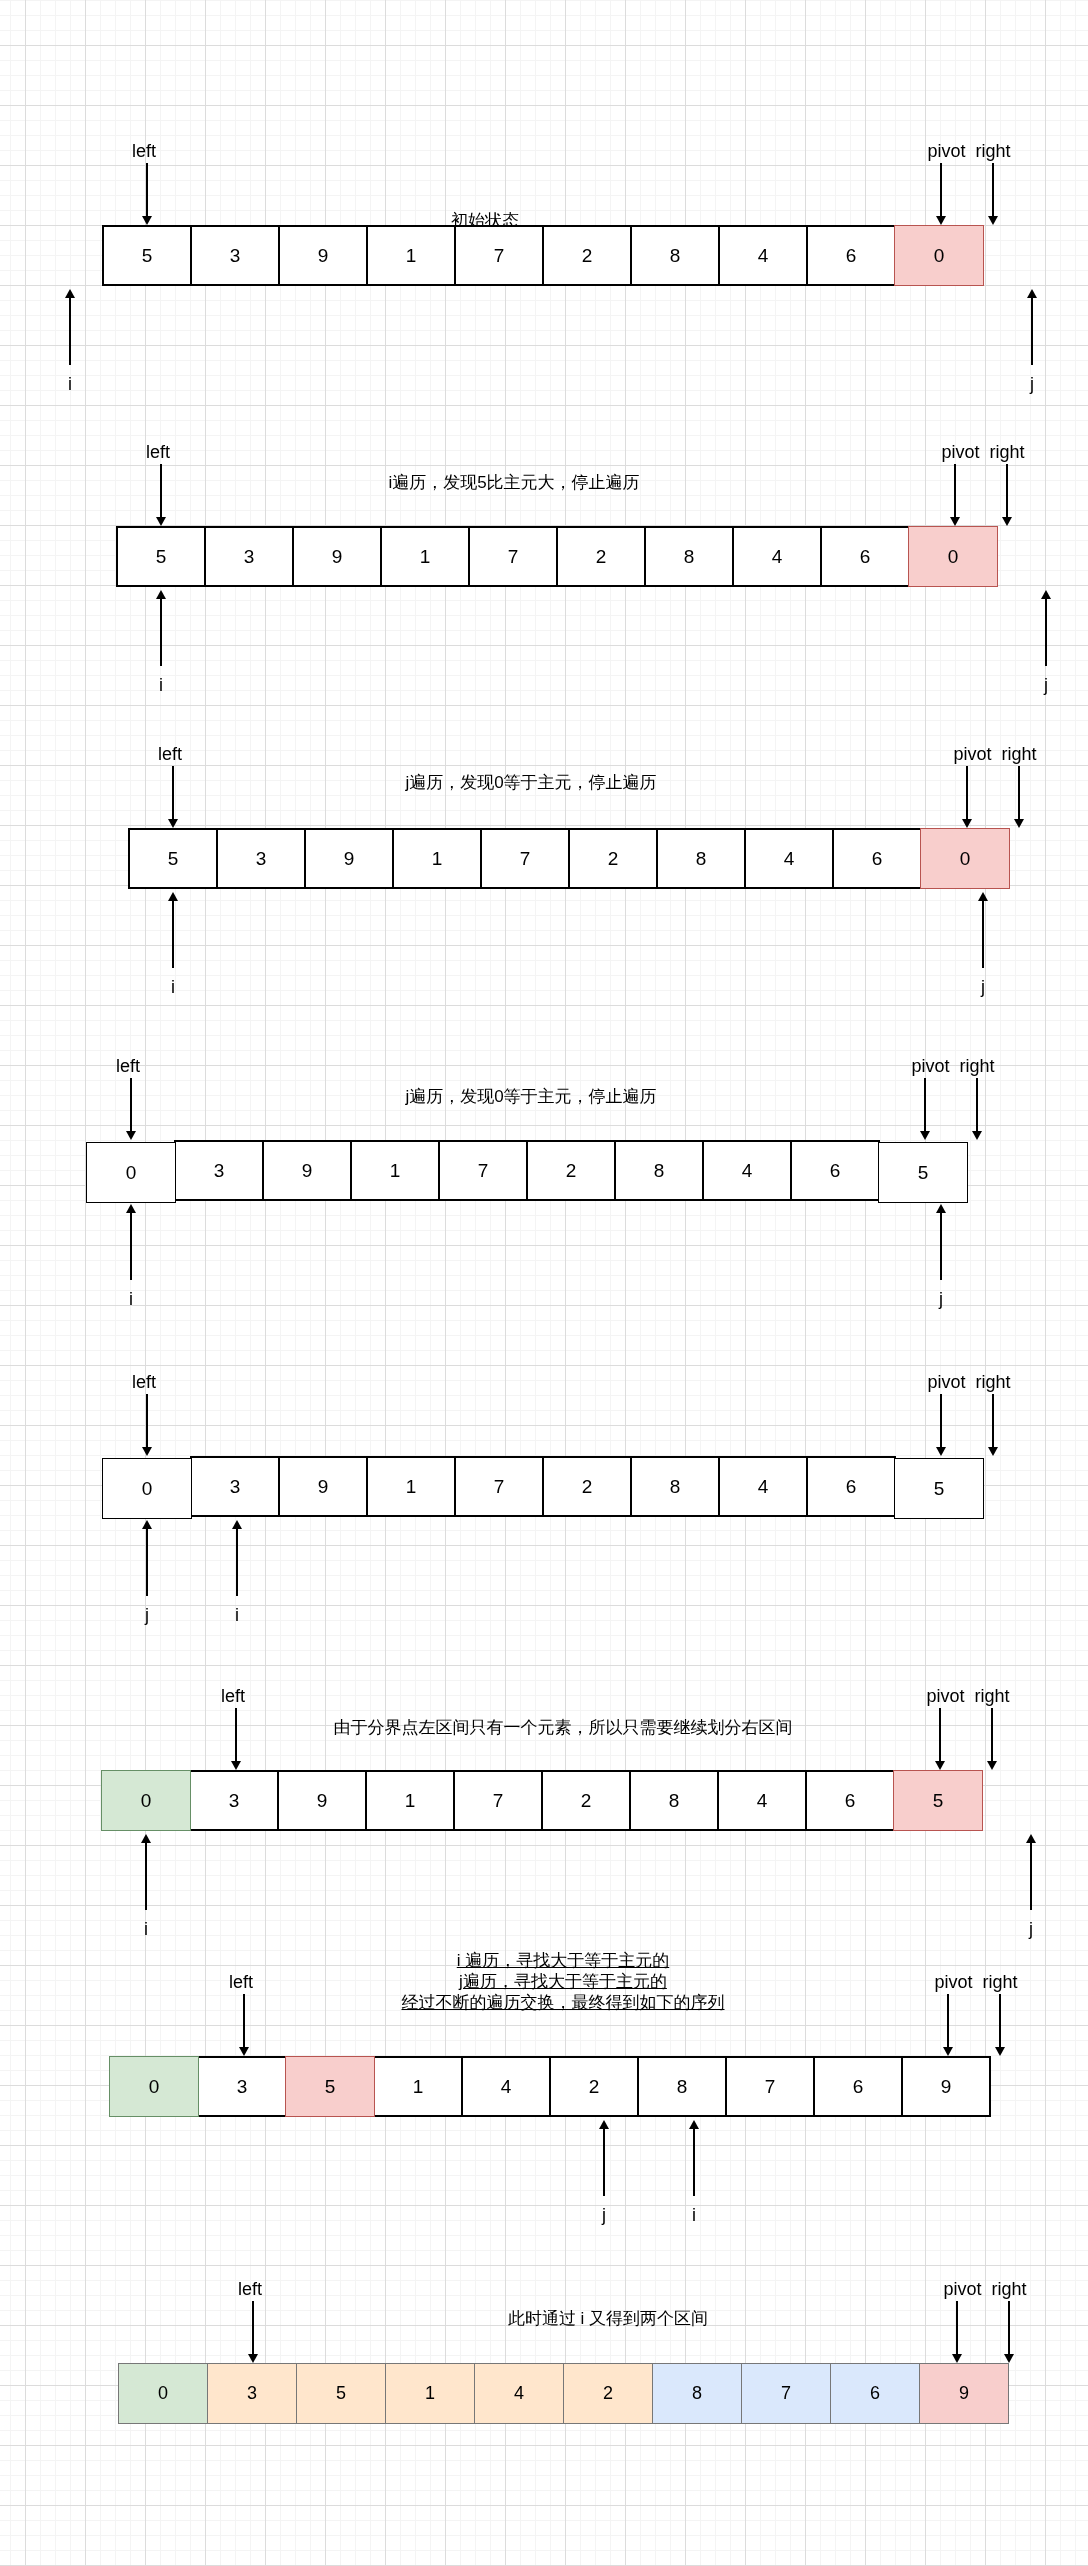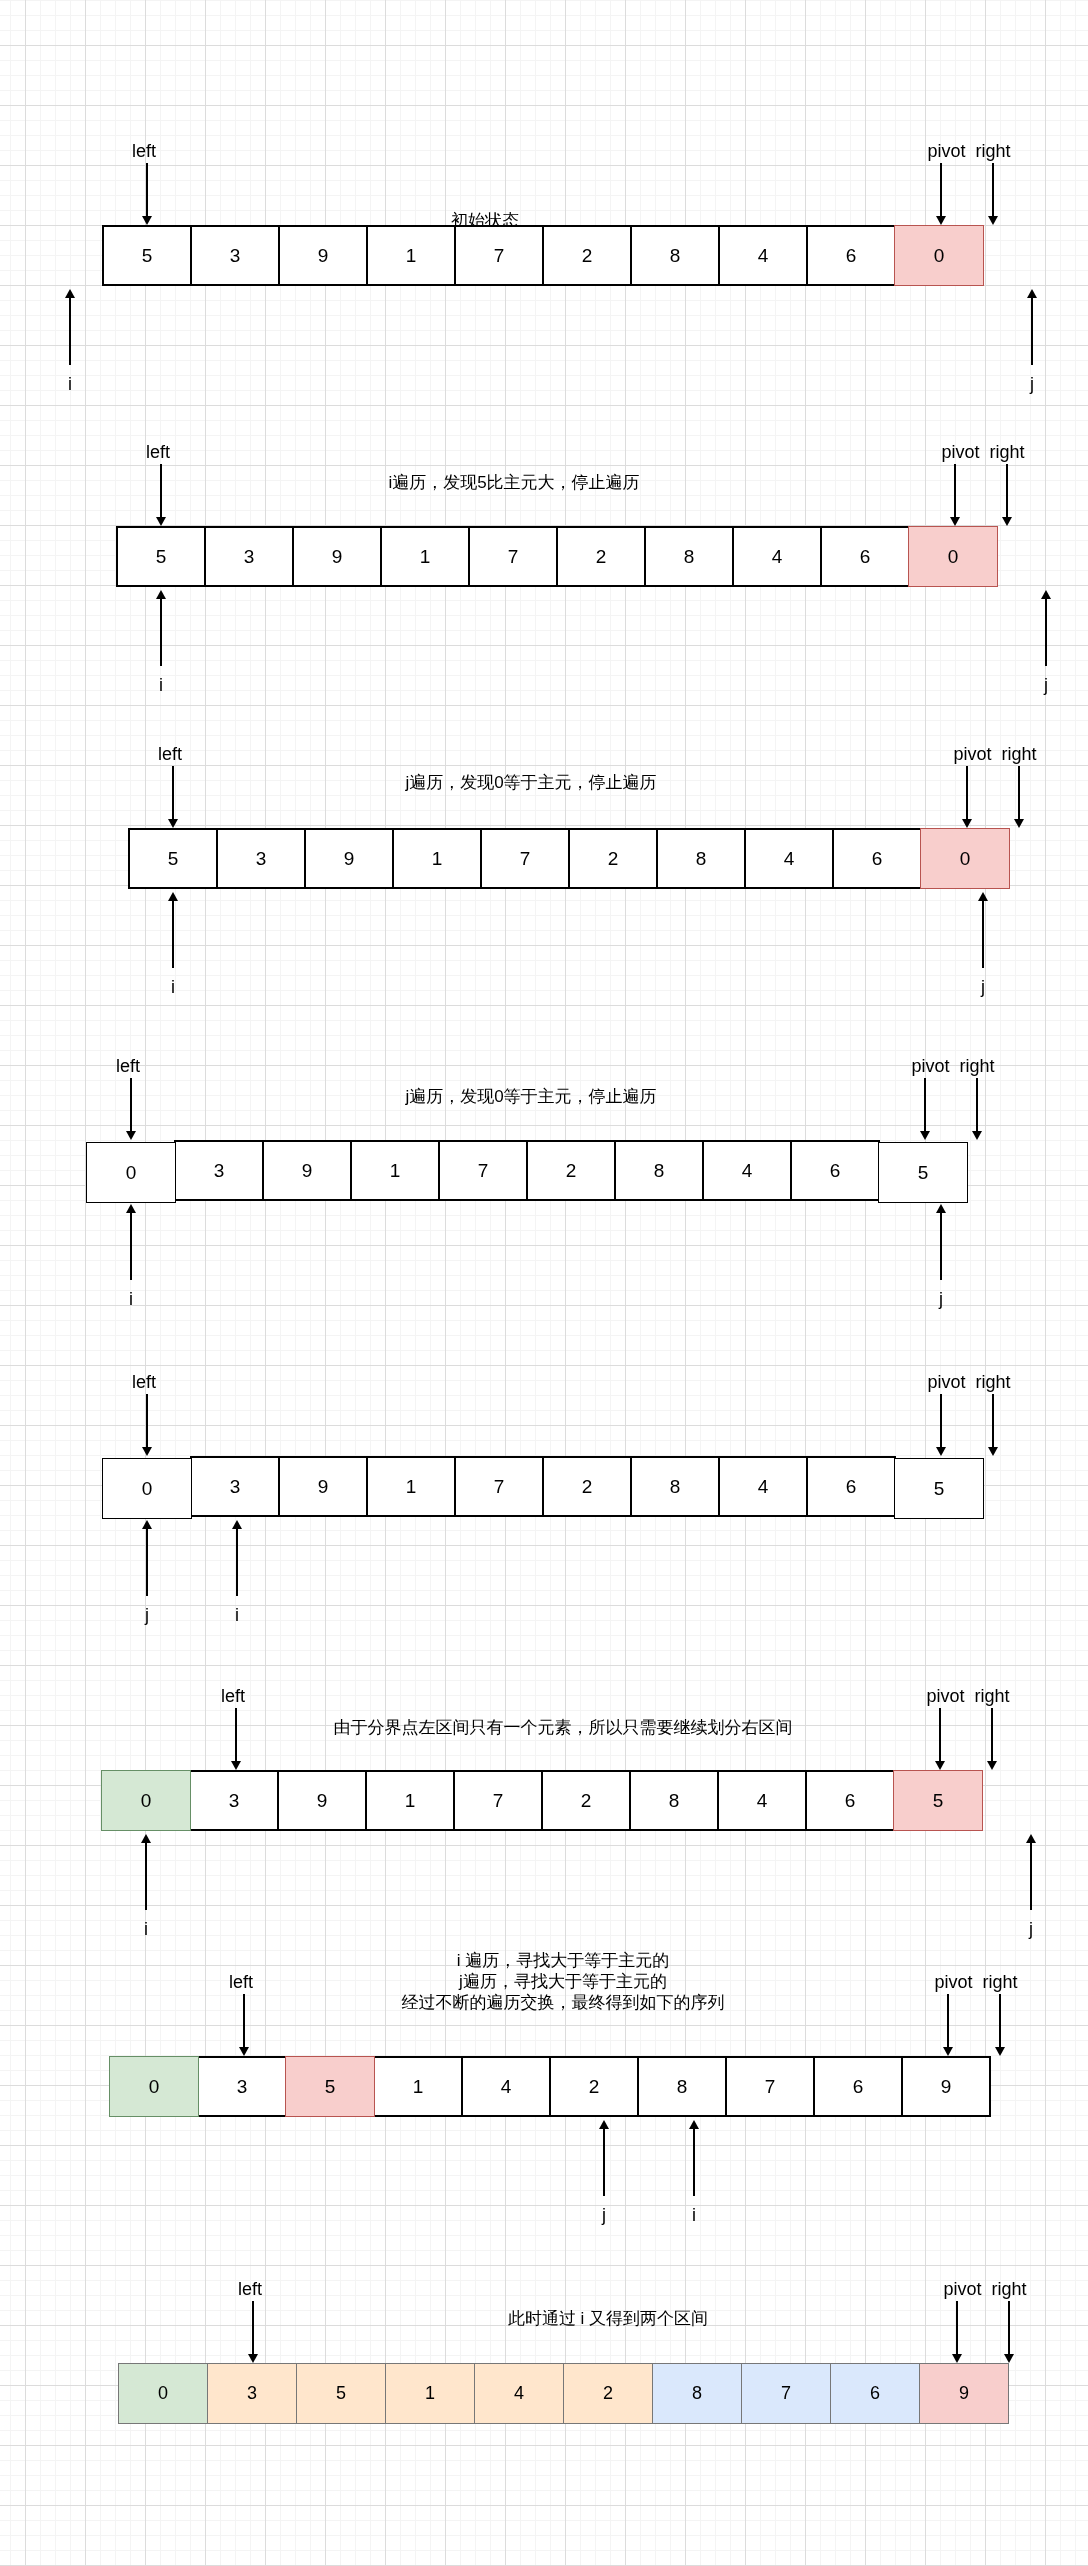--- a/index.html
+++ b/index.html
@@ -203,21 +203,21 @@
       <div class="varrow down" style="position: absolute; left: 235px; top: 1708px; height: 60px;"></div>
       <div class="lbl" style="left: 968px; top: 1686px;">pivot right</div>
       <div class="varrow down" style="position: absolute; left: 939px; top: 1708px; height: 60px;"></div>
       <div class="varrow down" style="position: absolute; left: 991px; top: 1708px; height: 60px;"></div>
       <div class="varrow up" style="position: absolute; left: 145px; top: 1836px; height: 74px;"></div>
       <div class="lbl" style="left: 146px; top: 1919px;">i</div>
       <div class="varrow up" style="position: absolute; left: 1030px; top: 1836px; height: 74px;"></div>
       <div class="lbl" style="left: 1031px; top: 1919px;">j</div>
     </div>
     <div class="section">
-      <div class="title" style="left: 563px; top: 1950px;">
+      <div class="title" style="left: 563px; top: 1950px; text-decoration: underline;">
         <div>i 遍历，寻找大于等于主元的</div>
         <div>j遍历，寻找大于等于主元的</div>
         <div>经过不断的遍历交换，最终得到如下的序列</div>
       </div>
       <div class="row" style="left: 109px; top: 2056px;">
         <div class="cell green">0</div>
         <div class="cell">3</div>
         <div class="cell pink">5</div>
         <div class="cell">1</div>
         <div class="cell">4</div>

